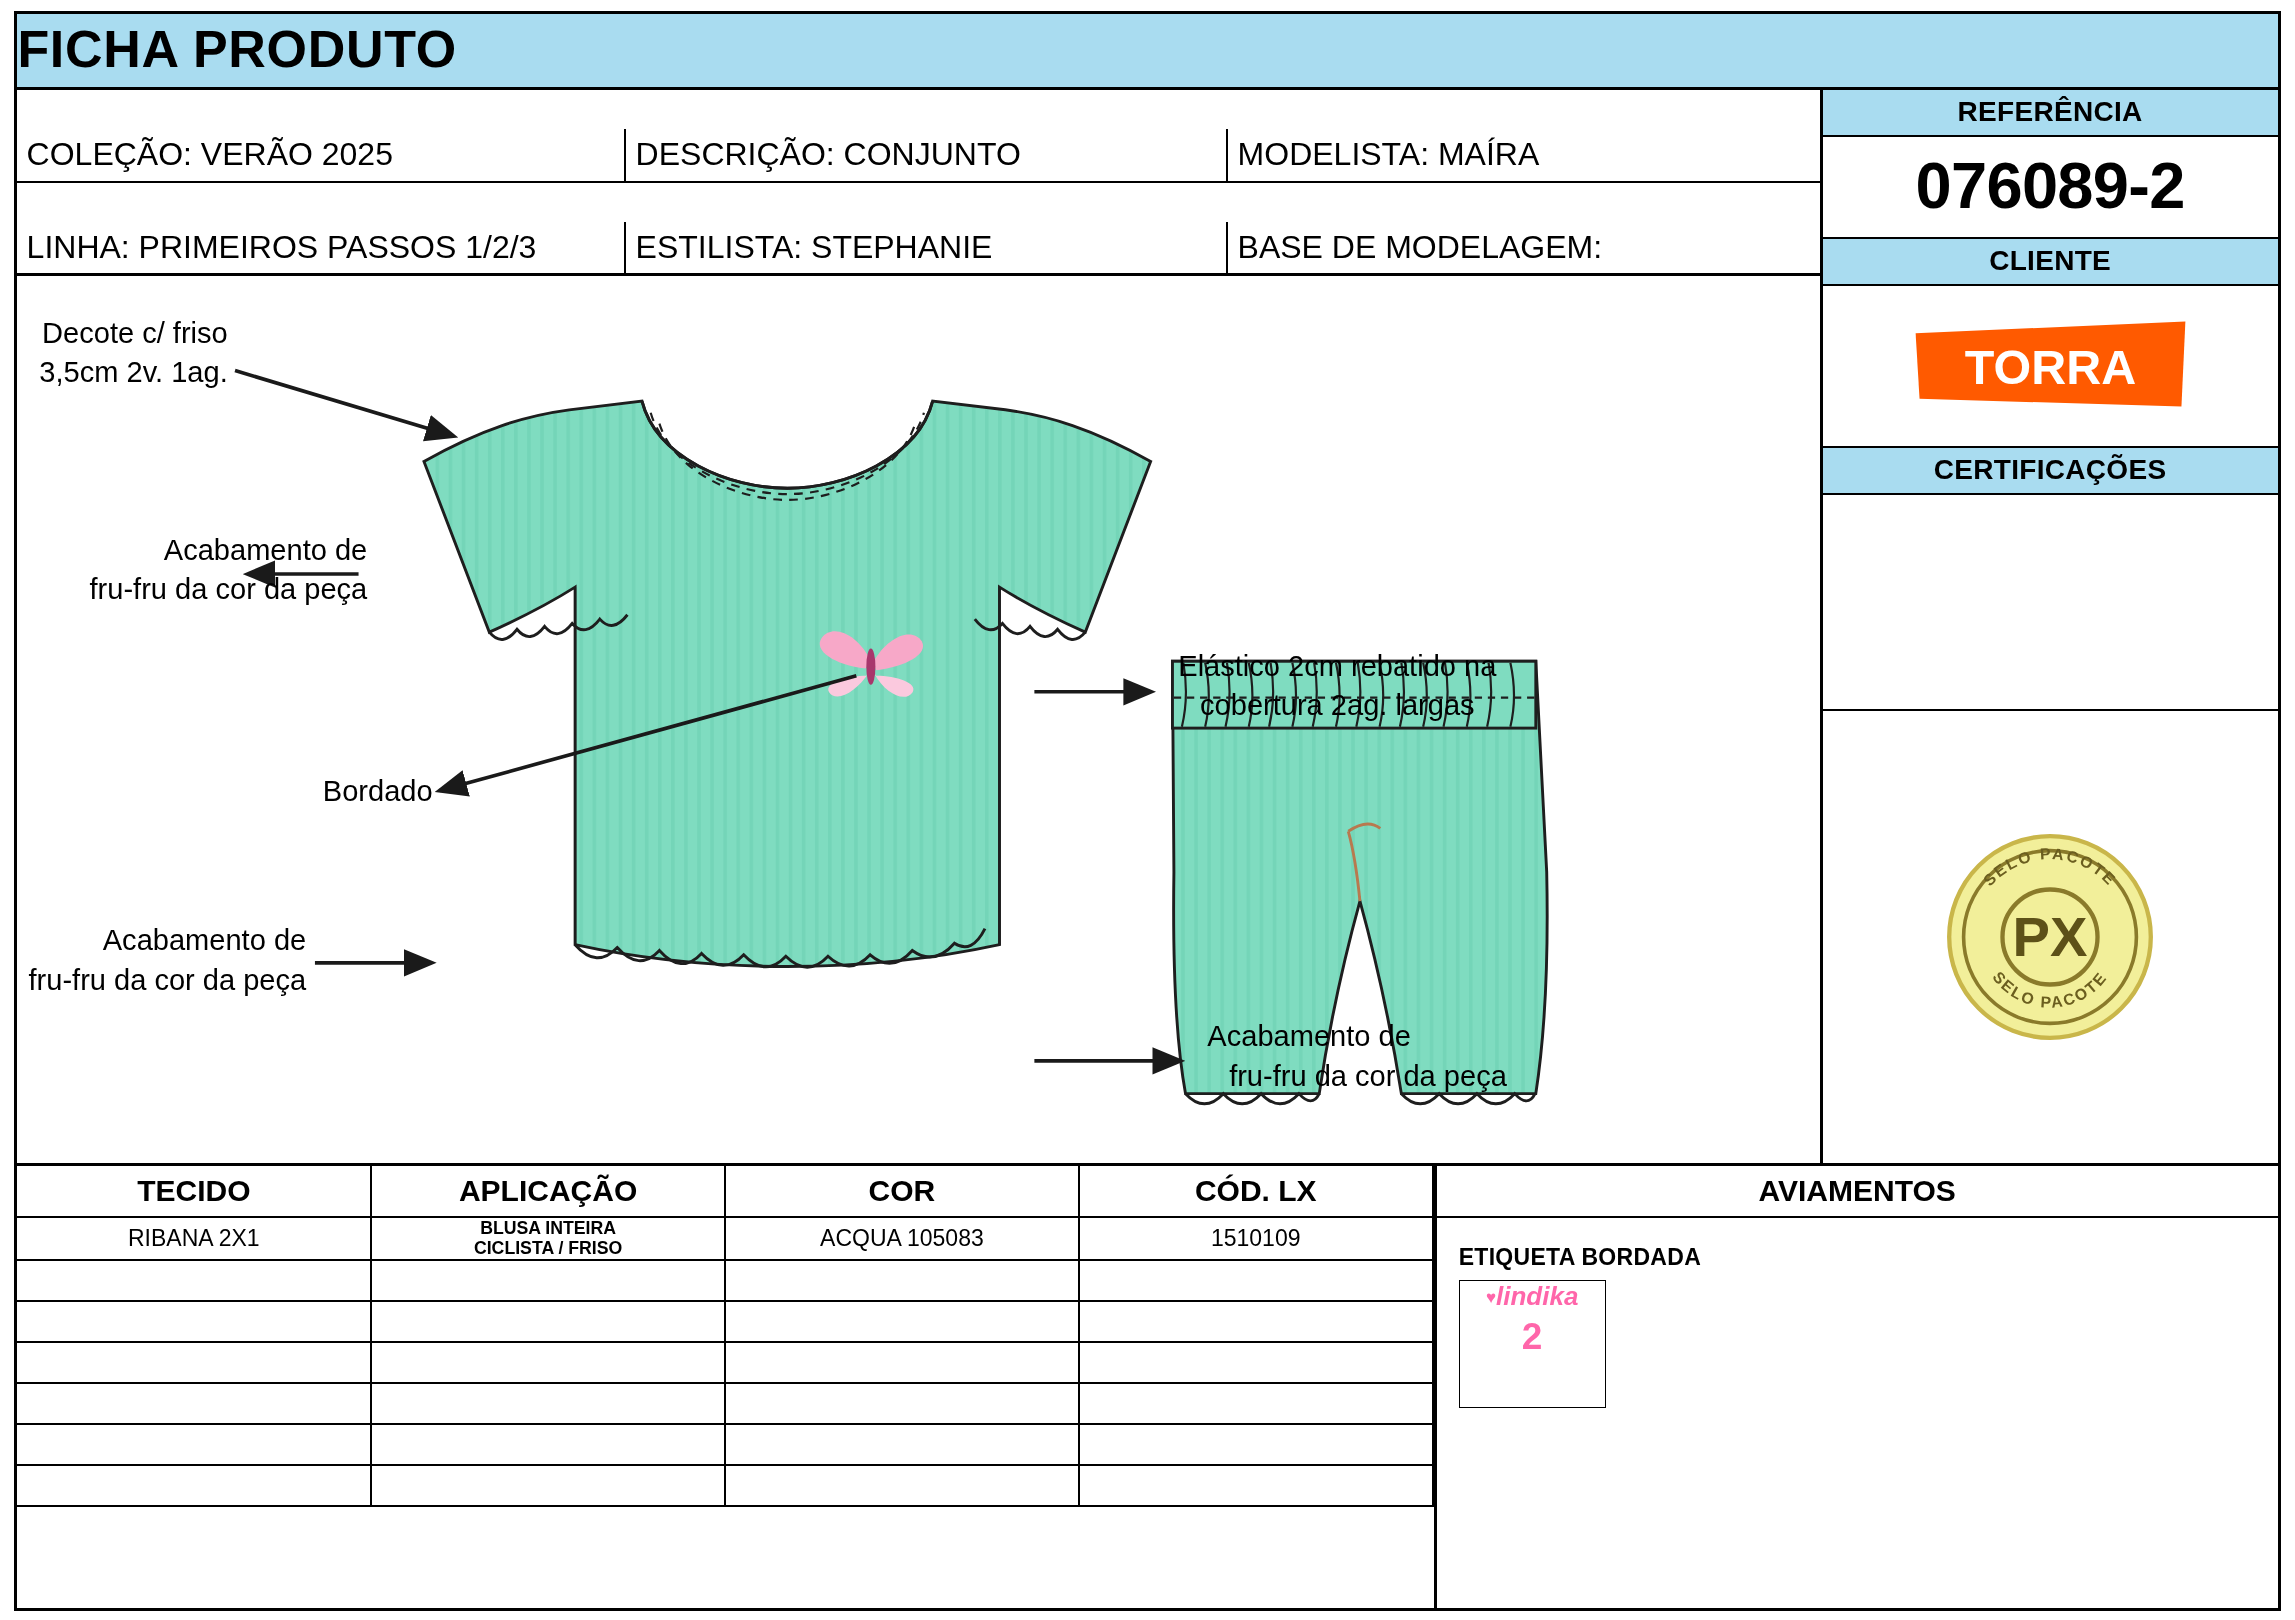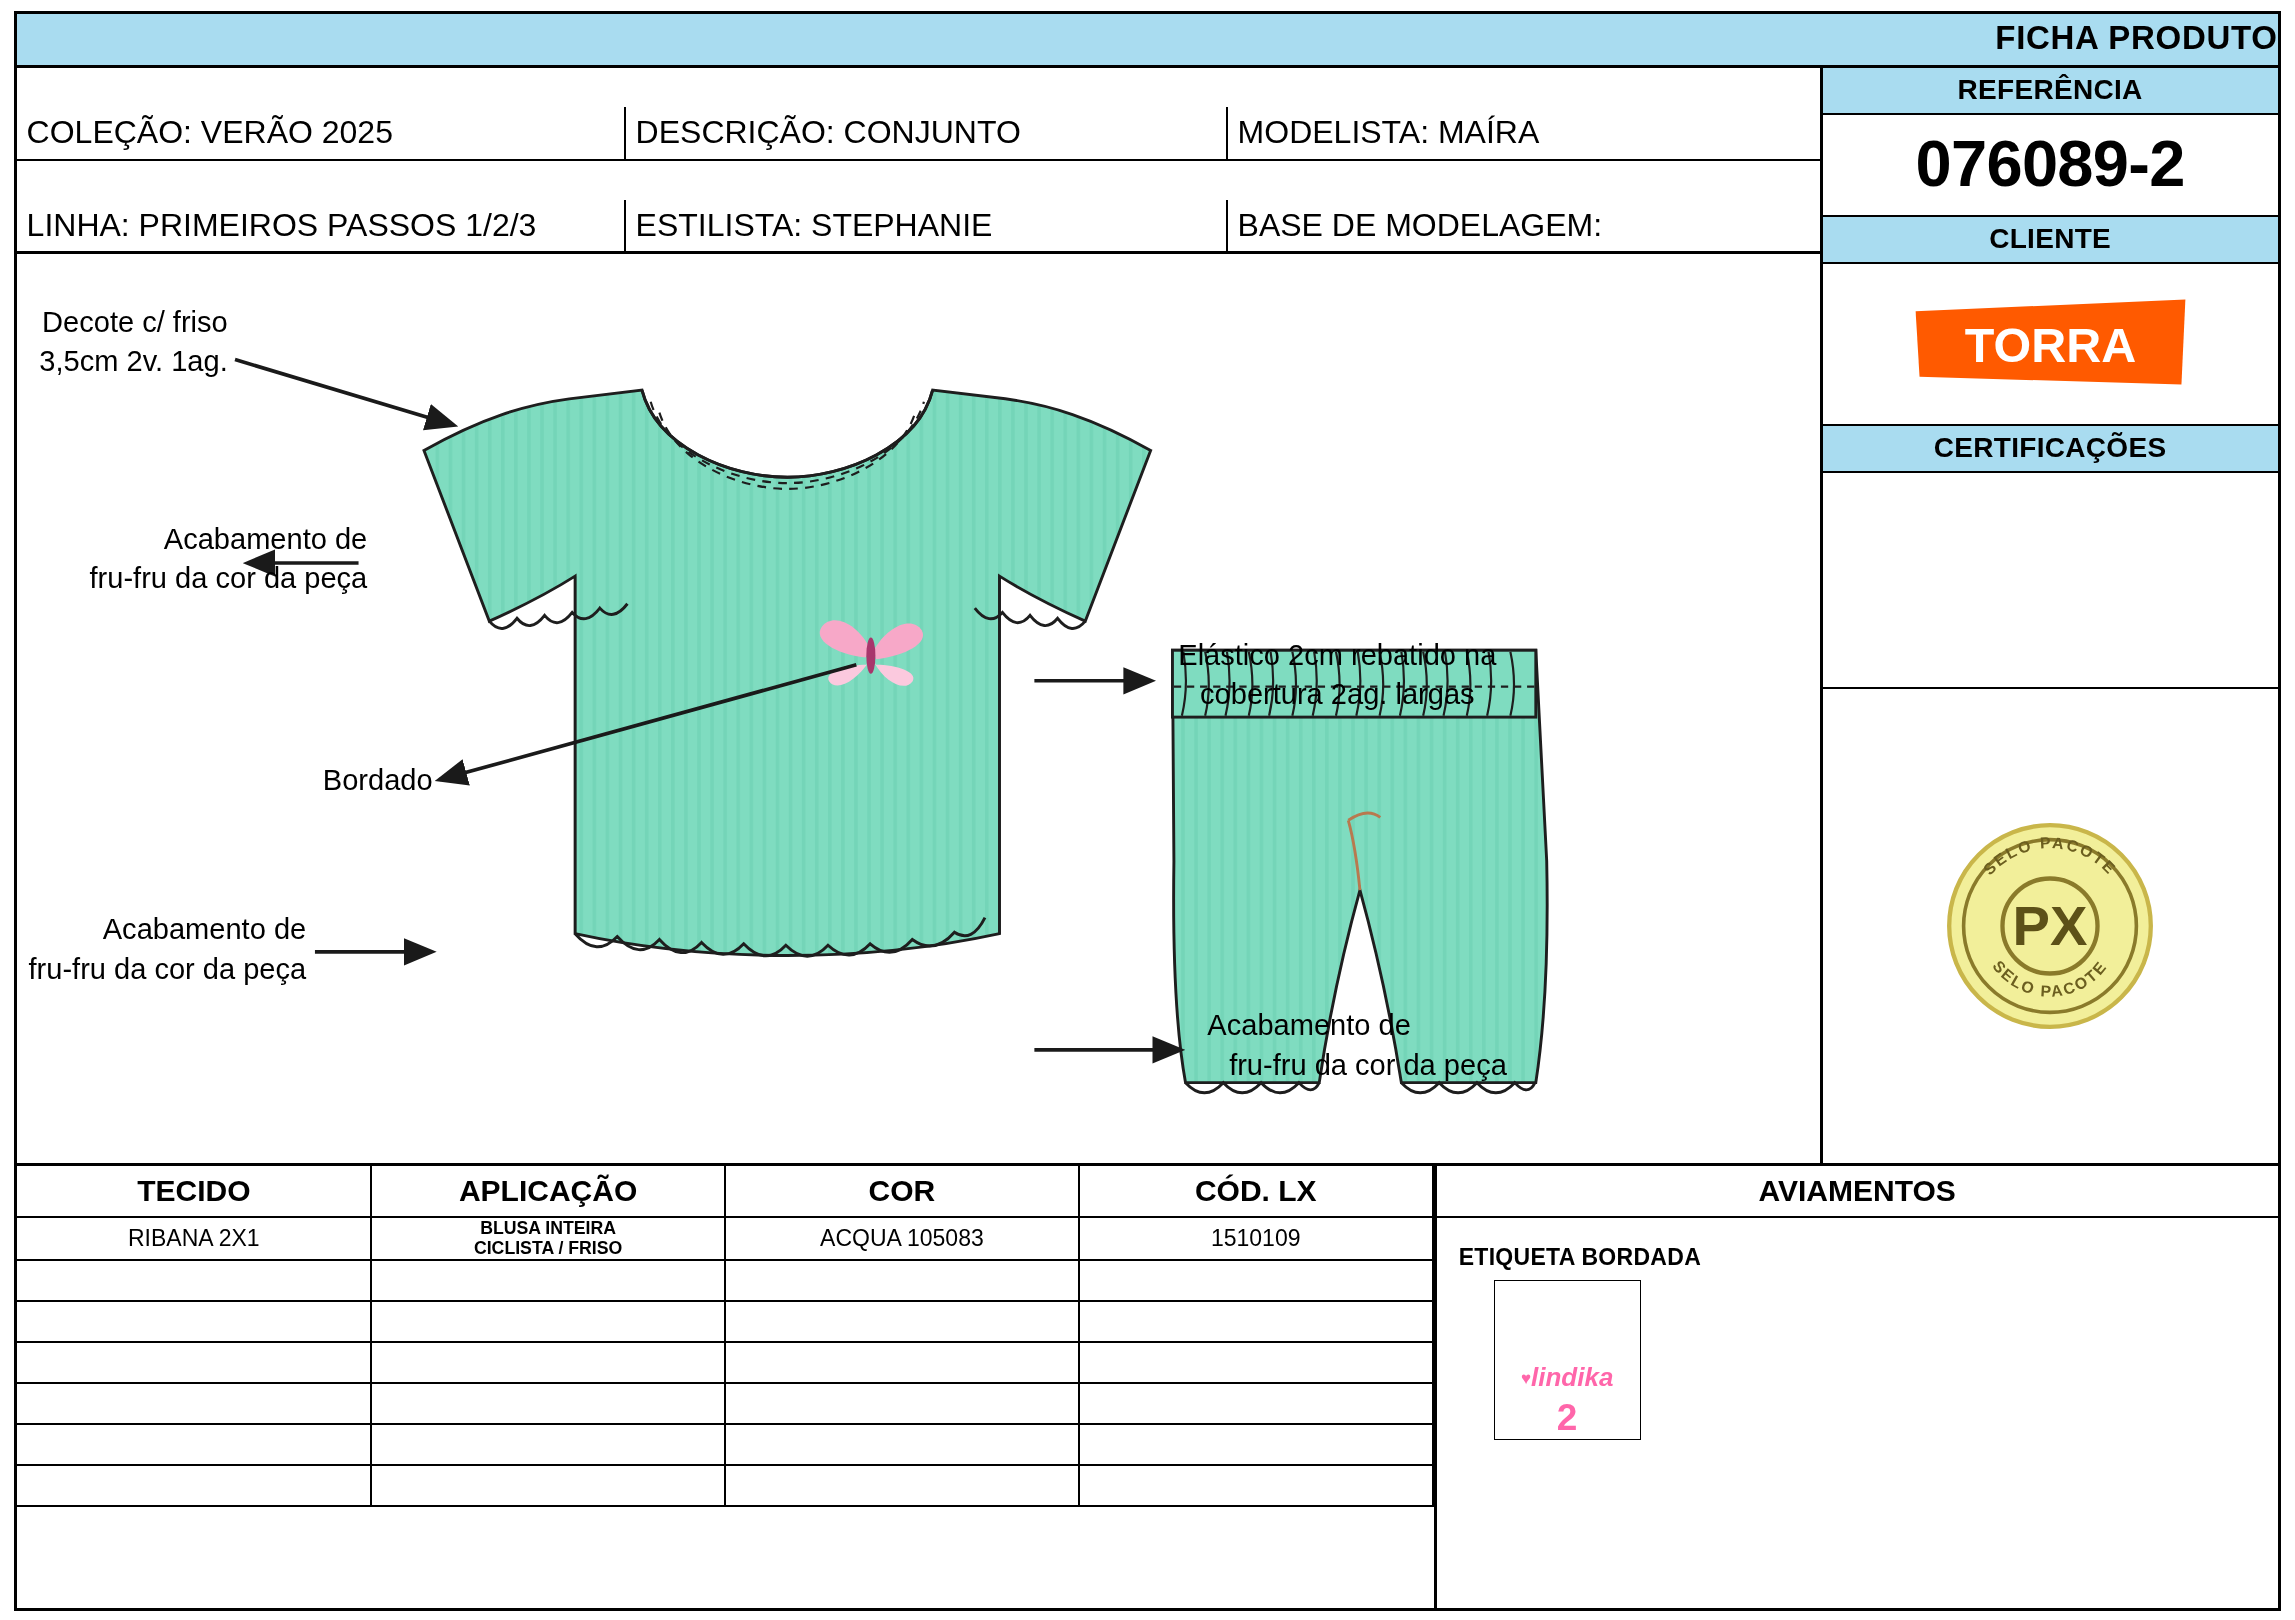--- a/index.html
+++ b/index.html
@@ -20,22 +20,22 @@
     border: 3.3px solid #000;
     width: 100%; height: 100%;
     display: flex; flex-direction: column;
     position: relative;
   }
 
   
   .title-bar {
     background:#a9dcf0;
     border-bottom:3.3px solid #000;
-    text-align:right;
-    font-size:33px;
+    text-align:left;
+    font-size:52px;
     font-weight:bold;
     letter-spacing:0.7px;
     padding:5.9px 0 7.9px 0;
     flex:0 0 auto;
   }
 
   
   .body-split { display:flex; flex:1 1 auto; min-height:0; }
   .left-col { display:flex; flex-direction:column; flex:1 1 auto; min-width:0; }
   .right-col { flex:0 0 458px; border-left:3.3px solid #000; display:flex; flex-direction:column; }
@@ -110,26 +110,25 @@
   table.fab tr:first-child > * { border-top:none; }
 
   .aviam-head {
     text-align:center; font-size:30px; font-weight:bold;
     padding:7.9px 0 8.5px 0; border-bottom:2px solid #000;
   }
   .aviam-body { flex:1 1 auto; padding:10.5px 0 0 22px; }
   .aviam-label { font-size:23px; font-weight:bold; letter-spacing:0.3px; }
   .tag-box {
     margin-top:9.2px;
-    width:147px; height:160px;
+    width:147px; height:128px;
     border:1.3px solid #000;
     display:flex; flex-direction:column;
-    align-items:center; justify-content:flex-end;
+    align-items:center; justify-content:flex-start;
     background:#fff;
-    margin-left:35px;
   }
   .tag-brand { color:#ff66aa; font-size:26px; font-style:italic; font-weight:bold; }
   .tag-brand .heart { font-size:17px; vertical-align:middle; }
   .tag-num { color:#ff66aa; font-size:37px; font-weight:bold; margin-top:3.9px; }
 
   .callout { font-size:40px; fill:#000; font-family:"Liberation Sans", sans-serif; }
 </style>
 </head>
 <body>
 

